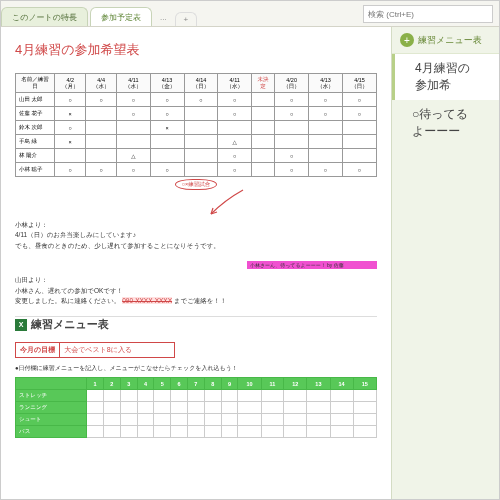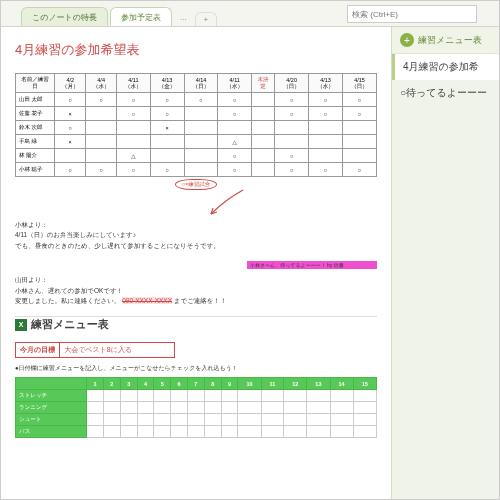--- a/index.html
+++ b/index.html
@@ -1,30 +1,30 @@
 <!DOCTYPE html>
 <html><head>
 <meta charset="utf-8">
 <style>
 *{box-sizing:border-box;margin:0;padding:0;font-family:"Meiryo","Yu Gothic",sans-serif}
 body{background:#e8e8e8;width:500px;height:500px;overflow:hidden;font-size:7px}
 .app{display:flex;flex-direction:column;height:100%;background:#fff;border:1px solid #ccc}
-.topbar{display:flex;align-items:flex-end;background:#f5f5f0;height:26px;border-bottom:1px solid #d4d4c8;padding-left:20px;gap:0}
+.topbar{display:flex;align-items:flex-end;background:#f5f5f0;height:26px;border-bottom:1px solid #d4d4c8;padding-left:0;gap:0}
 .tab{padding:4px 10px 3px;border:1px solid #c8d4b8;border-bottom:none;background:#e8f0dc;border-radius:6px 6px 0 0;margin-right:2px;font-size:8px;color:#4a6830;cursor:pointer}
 .tab.active{background:#fff;color:#5a8230}
 .tab.more{background:transparent;border:none;padding:4px 6px;color:#888}
 .tab.plus{background:transparent;border:1px solid #ddd;border-bottom:none;padding:2px 8px;color:#888}
-.search{margin-left:auto;margin-right:22px;margin-bottom:3px}
+.search{margin-left:auto;margin-right:6px;margin-bottom:3px}
 .search input{width:130px;height:18px;font-size:8px;padding:2px 4px;border:1px solid #ccc;background:#fff}
 .body{display:flex;flex:1;overflow:hidden}
 .main{flex:1;overflow-y:auto;padding:8px 14px;background:#fff}
 .side{width:108px;background:#f0f4e8;border-left:1px solid #d4dcc4}
 .addpage{display:flex;align-items:center;gap:4px;padding:6px 8px;color:#6a8a3a;font-size:9px;border-bottom:1px solid #e0e8d0;cursor:pointer}
 .addpage .plus{width:14px;height:14px;border-radius:50%;background:#8ab048;color:#fff;display:flex;align-items:center;justify-content:center;font-size:10px}
-.pageitem{padding:6px 8px;font-size:10px;color:#444;cursor:pointer}
+.pageitem{padding:6px 20px;font-size:12px;color:#444;cursor:pointer}
 .pageitem.sel{background:#fff;border-left:3px solid #b8d088}
 h1.title{color:#d04848;font-size:13px;font-weight:normal;margin:6px 0 14px}
 .tbl{border-collapse:collapse;width:100%;margin-bottom:10px}
 .tbl th,.tbl td{border:1px solid #999;padding:2px 3px;font-size:5.5px;text-align:center;height:14px}
 .tbl th{background:#fafafa;font-weight:normal}
 .redh{color:#d04848}
 .circled{display:inline-block;border:1.5px solid #d04848;border-radius:50%/60%;padding:1px 6px;color:#d04848;font-size:5.5px}
 .arrow{position:relative;height:28px}
 .arrow svg{position:absolute;left:190px;top:-4px}
 .note{font-size:6.5px;color:#333;margin-bottom:10px;line-height:1.6}

